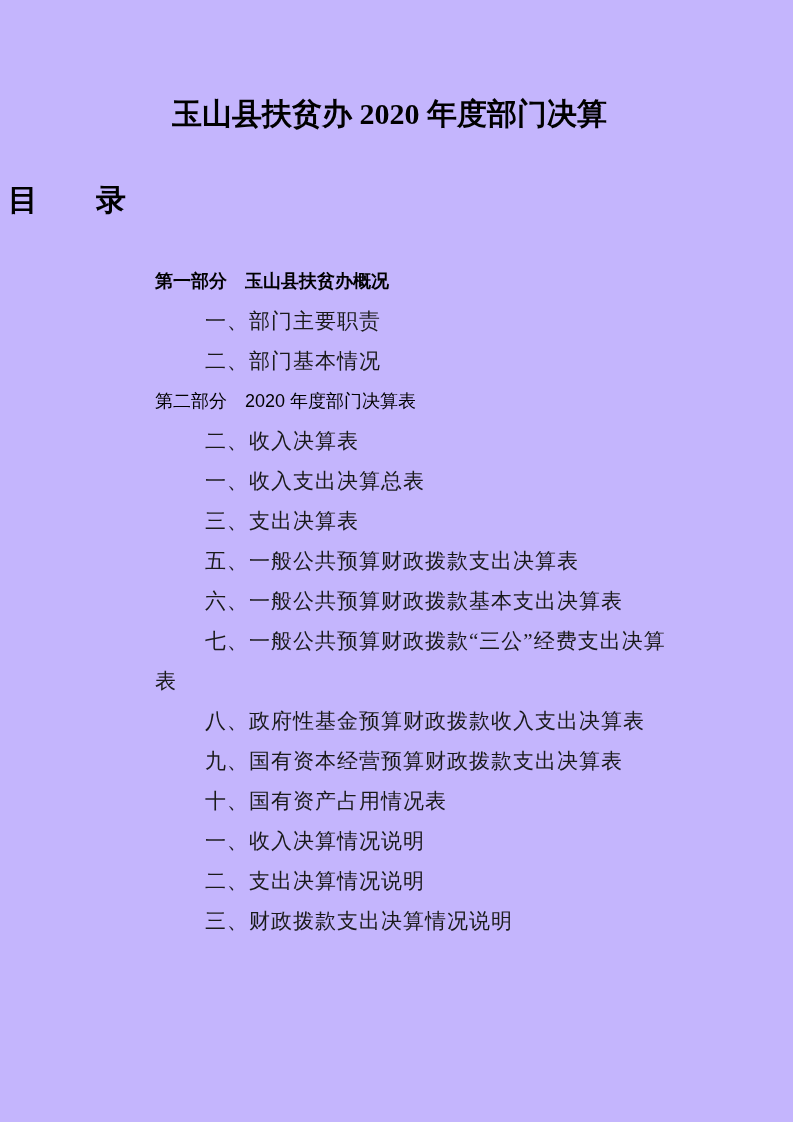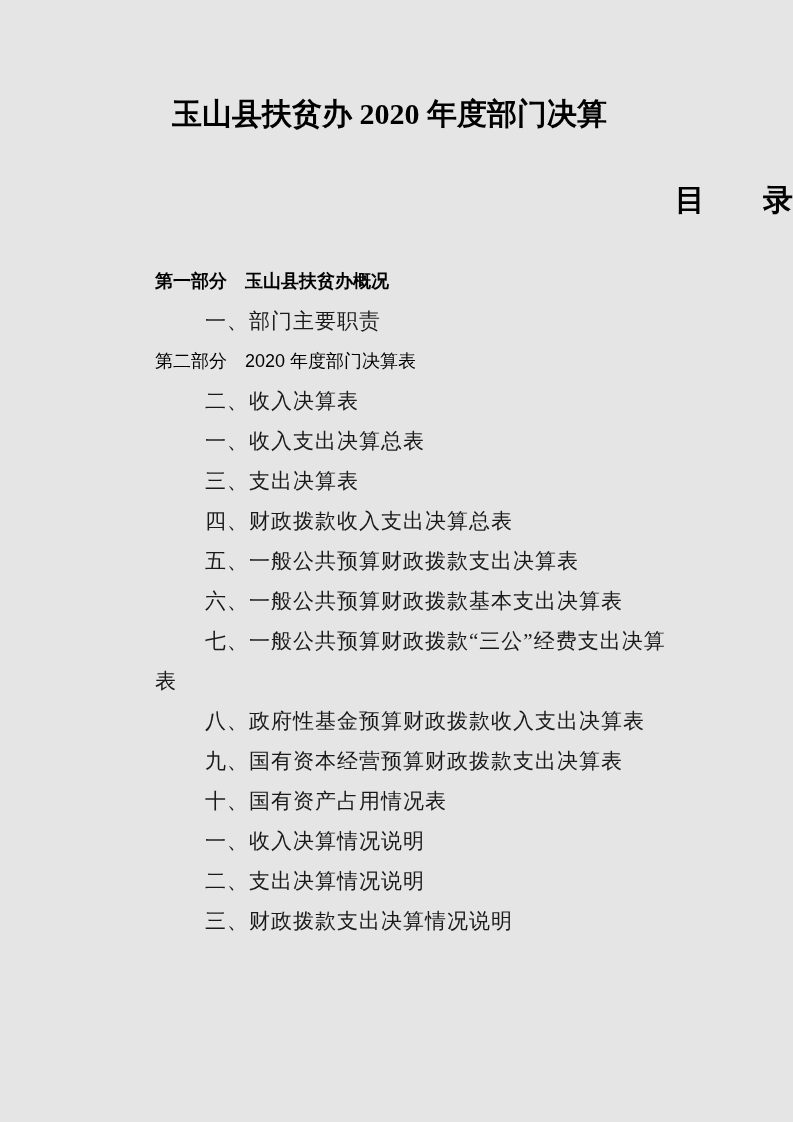--- a/index.html
+++ b/index.html
@@ -4,42 +4,42 @@
 <style>
   html, body {
     margin: 0;
     padding: 0;
     background: #ffffff;
   }
   .page {
     position: relative;
     width: 793px;
     height: 1122px;
-    background: #e5e5e5;
+    background: #c4b5fd;
     overflow: hidden;
     font-family: "Liberation Serif", serif;
     color: #000000;
   }
   .doc-title {
     position: absolute;
     top: 93px;
     left: 0;
     right: 14px;
     text-align: center;
     font-size: 30px;
     line-height: 42px;
     font-weight: bold;
     white-space: nowrap;
   }
   .toc-heading {
     position: absolute;
     top: 180px;
     left: 8px;
     right: 0;
-    text-align: right;
+    text-align: left;
     font-size: 30px;
     line-height: 40px;
     font-weight: bold;
   }
   .toc-heading .second-char {
     margin-left: 58px;
   }
   .toc {
     position: absolute;
     left: 155px;
@@ -86,29 +86,29 @@
     <span class="first-char">目</span><span class="second-char">录</span>
   </div>
 
   <div class="toc">
 
     <div class="toc-line part emphasis-bold">
       <span class="part-label">第一部分</span><span class="part-title">玉山县扶贫办概况</span>
     </div>
 
     <div class="toc-line item">一、部门主要职责</div>
+    <div class="toc-line item">二、部门基本情况</div>
 
     <div class="toc-line part">
       <span class="part-label">第二部分</span><span class="part-title">2020 年度部门决算表</span>
     </div>
 
     <div class="toc-line item">二、收入决算表</div>
     <div class="toc-line item">一、收入支出决算总表</div>
     <div class="toc-line item">三、支出决算表</div>
-    <div class="toc-line item">四、财政拨款收入支出决算总表</div>
     <div class="toc-line item">五、一般公共预算财政拨款支出决算表</div>
     <div class="toc-line item">六、一般公共预算财政拨款基本支出决算表</div>
     <div class="toc-line item">七、一般公共预算财政拨款“三公”经费支出决算</div>
     <div class="toc-line continuation">表</div>
     <div class="toc-line item">八、政府性基金预算财政拨款收入支出决算表</div>
     <div class="toc-line item">九、国有资本经营预算财政拨款支出决算表</div>
     <div class="toc-line item">十、国有资产占用情况表</div>
 
 
     <div class="toc-line item">一、收入决算情况说明</div>

